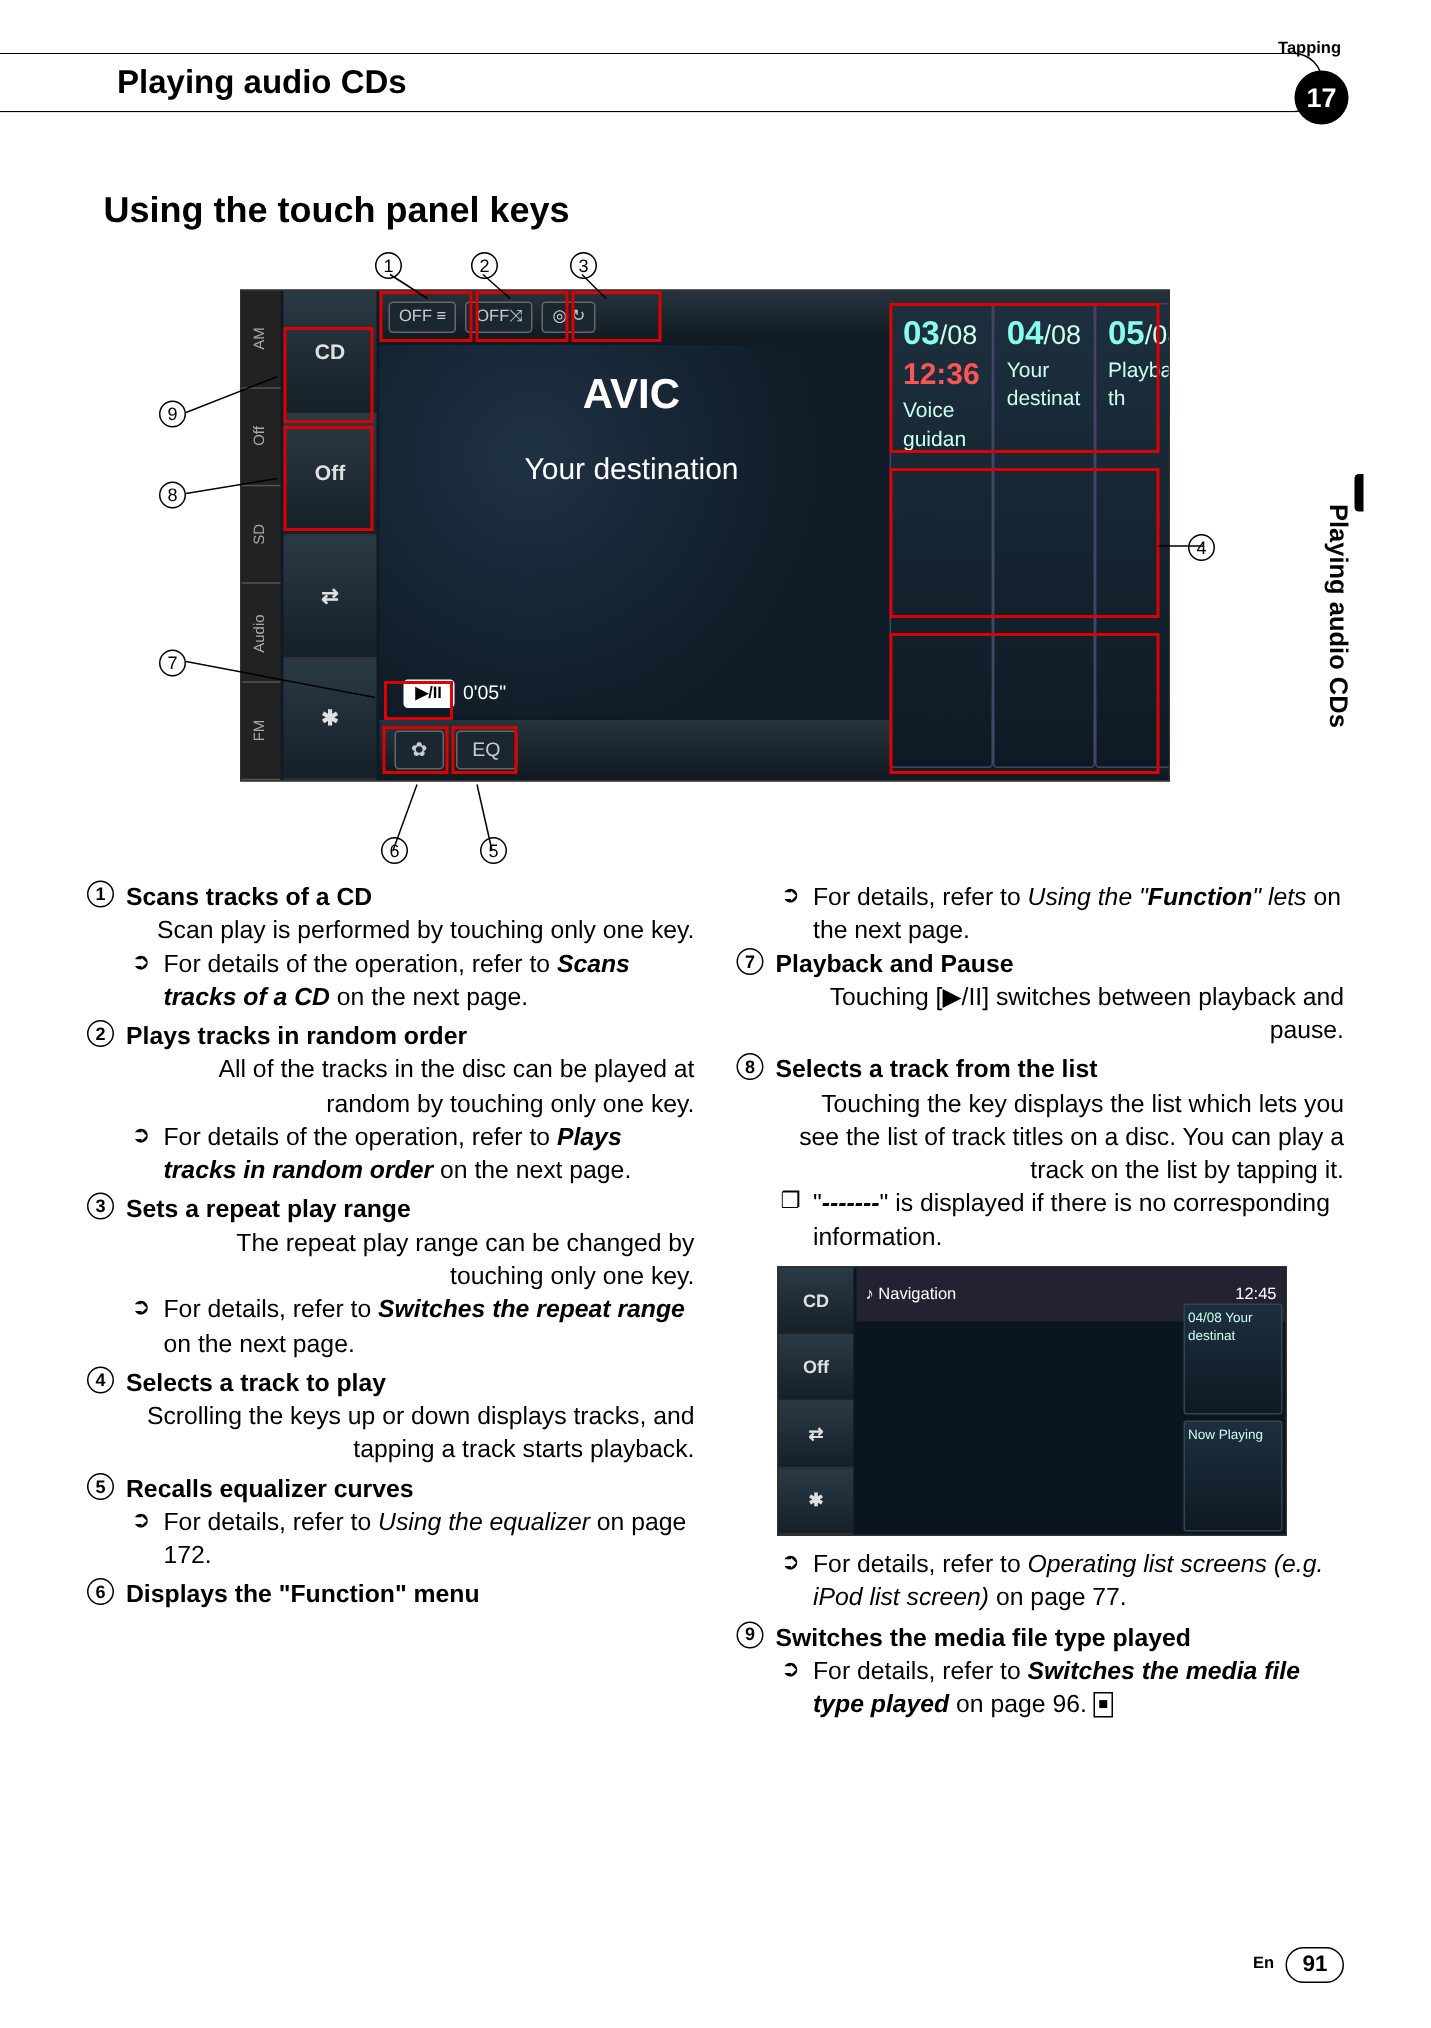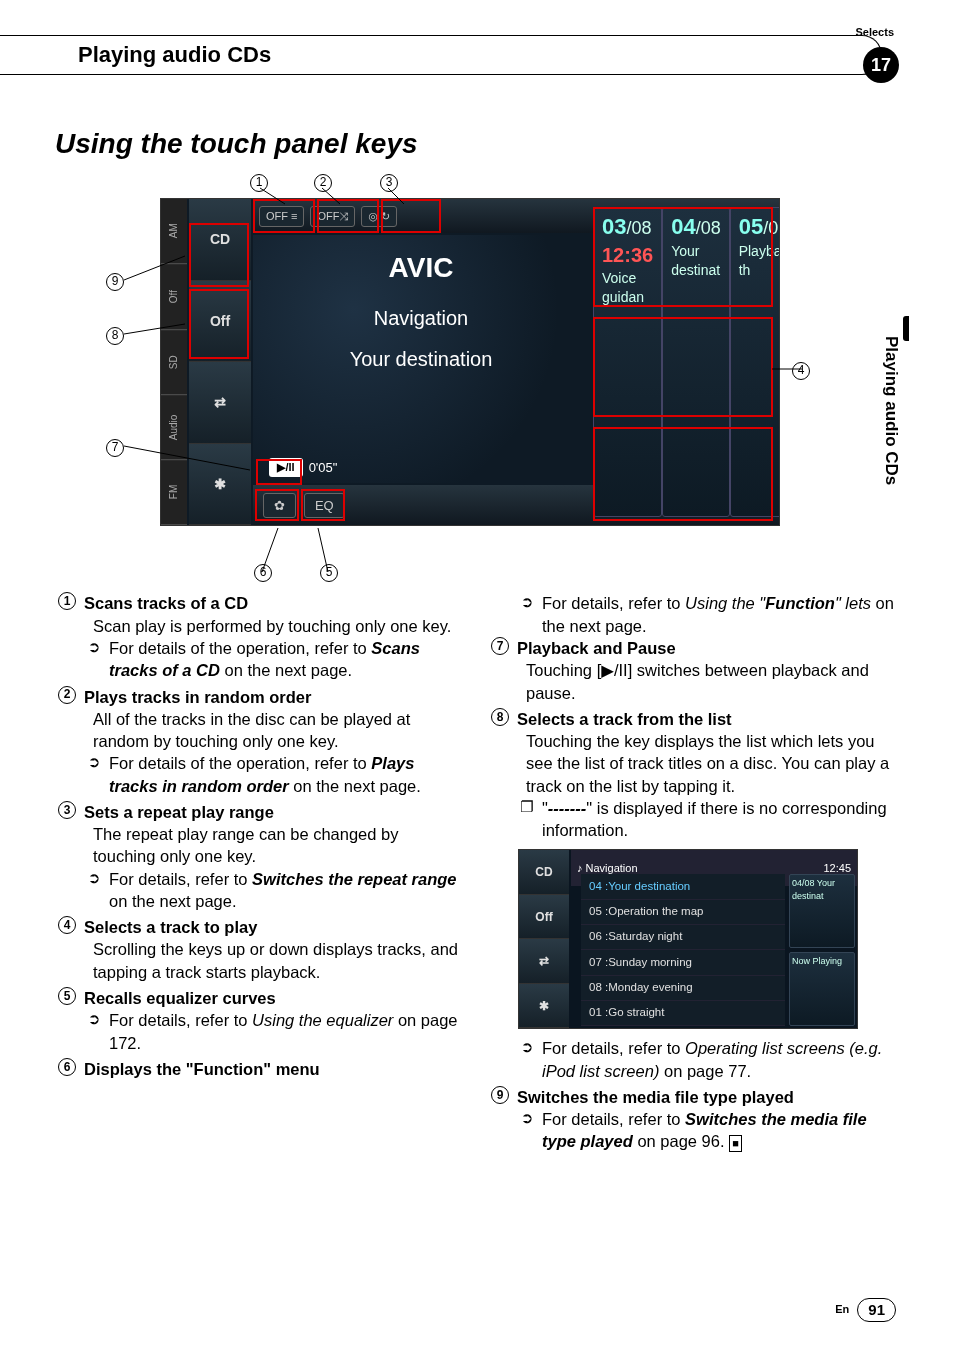--- a/index.html
+++ b/index.html
@@ -47,24 +47,23 @@
     border-radius: 0 30px 30px 0;
     border-right: 1.5px solid #000;
     margin-right: 72px;
     padding: 4px 0 4px 78px;
   }
   .title-band h1 {
     font-size: 22px;
     font-weight: bold;
   }
   .section-title {
-    margin: 50px 0 12px 55px;
-    font-size: 28px;
+    margin: 50px 0 12px 69px;
+    font-size: 24px;
     font-weight: bold;
-    font-style: italic;
   }
   .figure-area {
     position: relative;
     margin-left: 90px;
     width: 720px;
     height: 410px;
   }
   .fig-svg { position: absolute; inset: 0; z-index: 3; pointer-events: none; }
   .screenshot {
     position: absolute;
@@ -128,21 +127,21 @@
   }
   .callout-num { position:absolute; font-size:14px; }
 
   .content-cols {
     display:flex; gap: 28px;
     margin: 8px 58px 0 58px;
   }
   .col { flex:1; }
   .item { margin-bottom: 4px; }
   .item-head { display:flex; gap:8px; align-items:flex-start; font-weight:bold; }
-  .item-body { margin-left: 35px; }
+  .item-body { margin-left: 35px; text-align: right; }
   .sub-line { display:flex; gap:6px; margin-left: 27px; }
   .arrow-icon, .note-icon { flex-shrink:0; width:18px; display:flex; justify-content:center; font-size:15px; line-height:1.35; }
   .bi { font-weight:bold; font-style: italic; }
   .it { font-style: italic; }
   .b { font-weight:bold;font-style:italic; }
   .end-box { display:inline-flex; border:1.5px solid #000; padding:0 2px; font-size:11px; vertical-align:middle; }
 
   .right-margin-text {
     position:absolute;
     right: 49px;
@@ -189,21 +188,21 @@
     border:1.5px solid #000; border-radius:12px; padding:1px 10px; font-weight:bold; font-size:15px;
   }
   .en { font-size:11px; font-weight:bold; }
 
   .redbox { position:absolute; border:2px solid #d00; }
 </style>
 </head>
 <body>
 
 <div class="header">
-  <div class="chapter-label">Selects</div>
+  <div class="chapter-label">Tapping</div>
   <div class="chapter-num">17</div>
   <div class="title-band">
     <h1>Playing audio CDs</h1>
   </div>
 </div>
 
 <div class="side-tab-marker"></div>
 <div class="right-margin-text">Playing audio CDs</div>
 
 <h2 class="section-title">Using the touch panel keys</h2>
@@ -223,21 +222,20 @@
       <div class="left-icon">⇄</div>
       <div class="left-icon">✱</div>
     </div>
     <div class="topbar">
       <div class="top-btn">OFF ≡</div>
       <div class="top-btn">OFF⤨</div>
       <div class="top-btn">◎ ↻</div>
     </div>
     <div class="mid-area">
       <div class="big">AVIC</div>
-      <div class="ln">Navigation</div>
       <div class="ln">Your destination</div>
     </div>
     <div class="play-row">
       <div class="play-btn">▶/II</div>
       <div class="time-txt">0'05"</div>
     </div>
     <div class="bottom-bar">
       <div class="bb-btn">✿</div>
       <div class="bb-btn">EQ</div>
     </div>
@@ -391,28 +389,20 @@
         <div class="sf-side">
           <div>CD</div>
           <div>Off</div>
           <div>⇄</div>
           <div>✱</div>
         </div>
         <div class="sf-top">
             <span>♪  Navigation</span>
             <span>12:45</span>
           </div>
-        <div class="sf-list">
-          <div class="sf-row sel">04 :Your destination</div>
-          <div class="sf-row">05 :Operation the map</div>
-          <div class="sf-row">06 :Saturday night</div>
-          <div class="sf-row">07 :Sunday morning</div>
-          <div class="sf-row">08 :Monday evening</div>
-          <div class="sf-row">01 :Go straight</div>
-        </div>
         <div class="sf-right">
           <div class="sf-card">04/08 Your destinat</div>
           <div class="sf-card">Now Playing</div>
         </div>
       </div>
 
       <div class="sub-line">
           <span class="arrow-icon">➲</span>
           <span><span>For details, refer to </span><span class="it">Operating list screens (e.g. iPod list screen)</span><span> on page 77.</span></span>
         </div>

